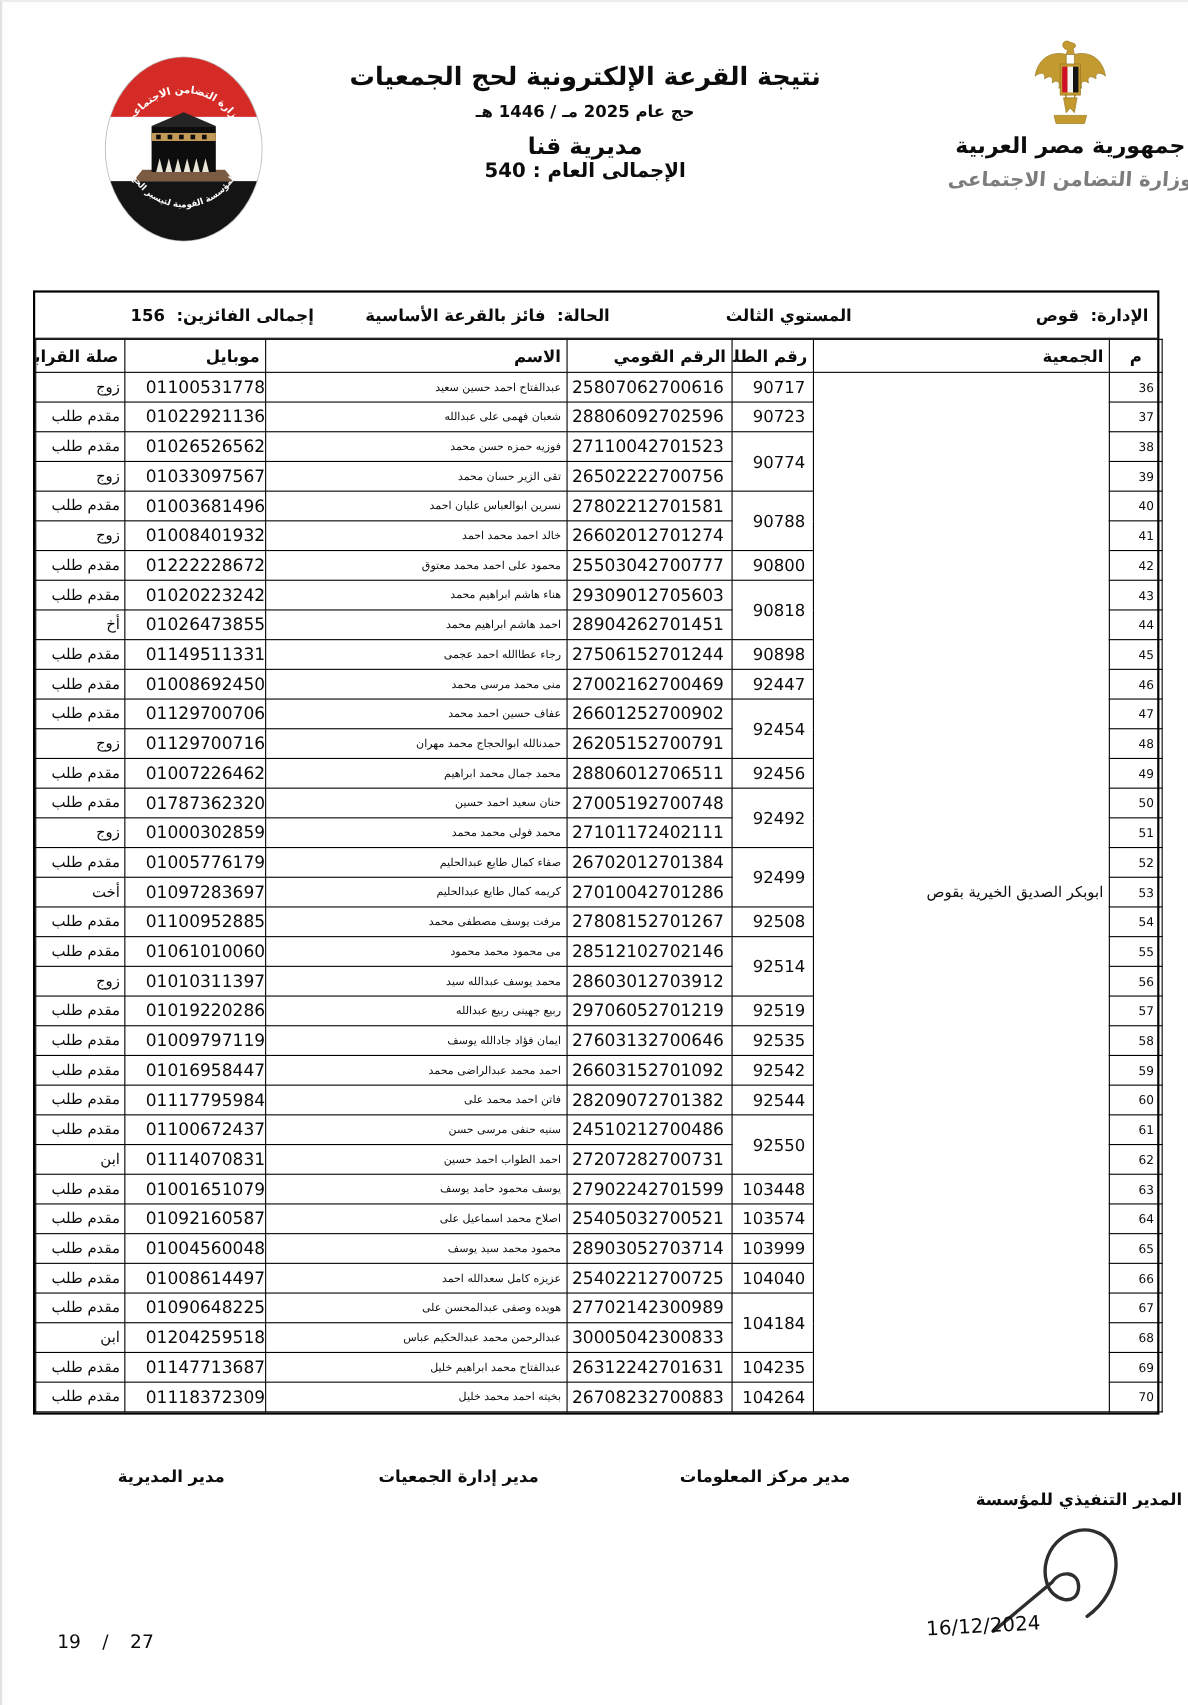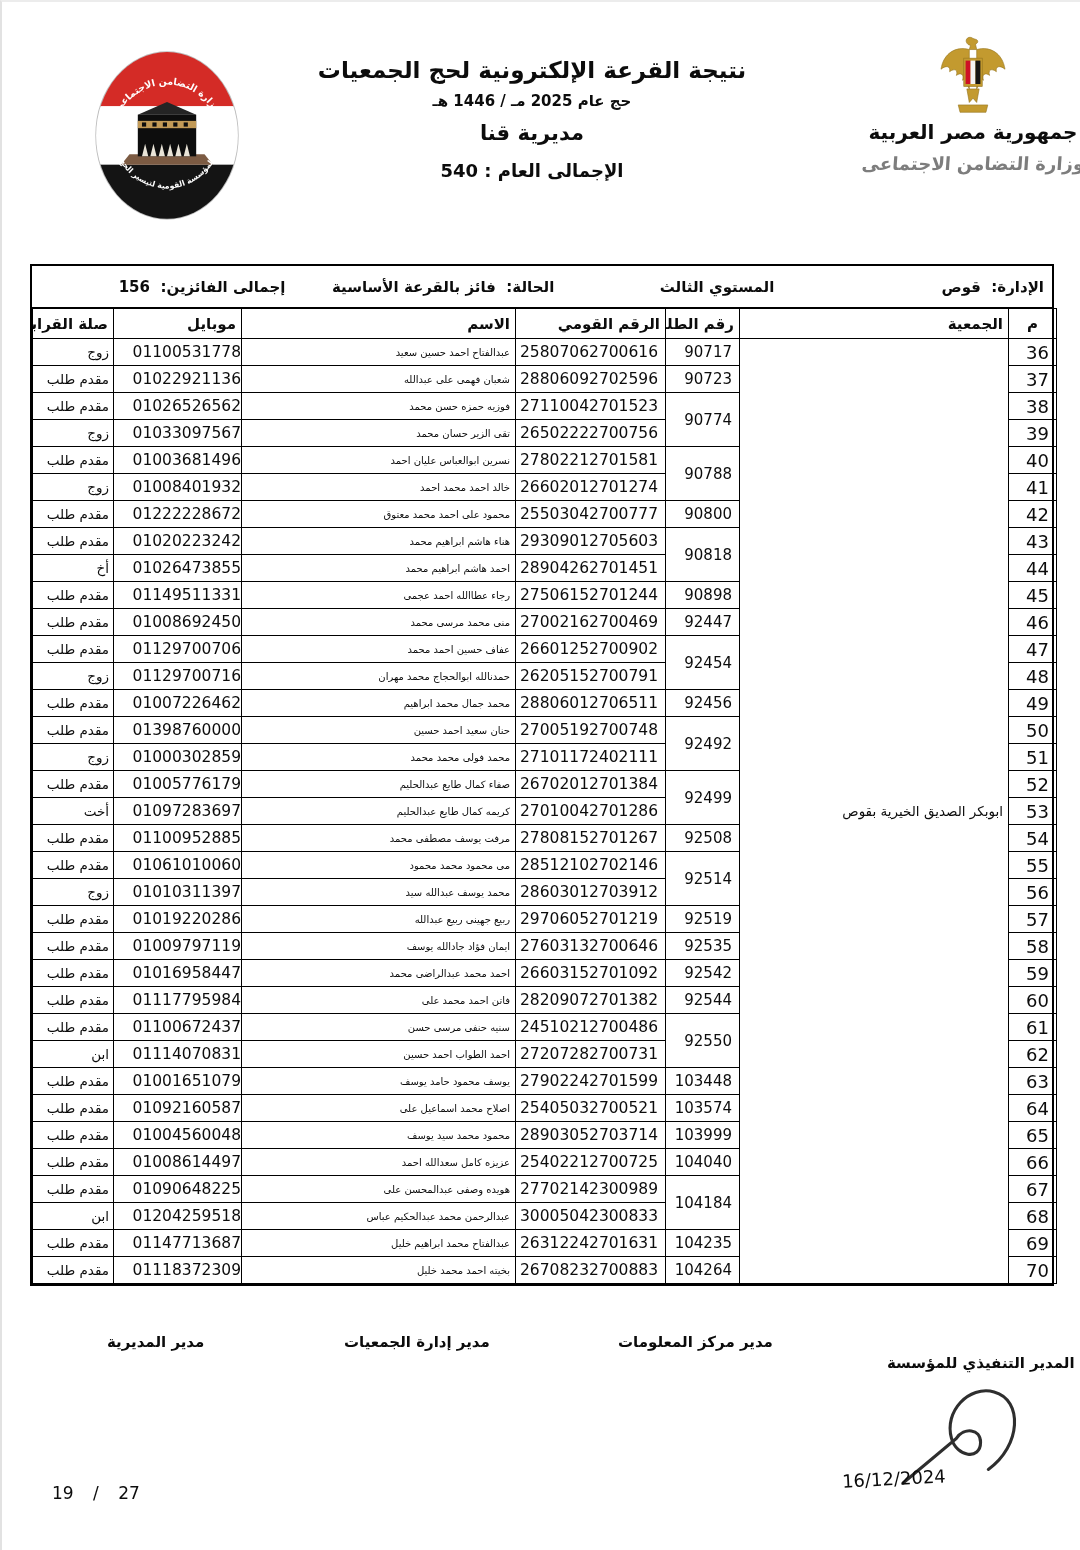--- a/index.html
+++ b/index.html
@@ -8,38 +8,38 @@
     font-family:"DejaVu Sans", sans-serif;color:#0c0c0c;overflow:hidden;
     border-left:2px solid #e2e2e2;border-top:2px solid #ececec;box-sizing:border-box;
   }
   
   .hdr{position:absolute;top:0;left:0;width:100%;height:262px;}
   .badge{position:absolute;left:92px;top:48px;width:146px;height:172px;}
   .title-block{position:absolute;left:280px;top:55px;width:500px;text-align:center;direction:rtl;}
   .t1{font-size:23px;font-weight:bold;}
   .t2{font-size:15px;font-weight:bold;margin-top:9px;}
   .t3{font-size:21px;font-weight:bold;margin-top:11px;}
-  .t4{font-size:18px;font-weight:bold;margin-top:15px;}
+  .t4{font-size:18px;font-weight:bold;}
   .emblem{position:absolute;left:856px;top:34px;width:230px;text-align:center;direction:rtl;}
   .emblem svg{display:block;margin:0 auto;}
   .country{font-size:20px;font-weight:bold;margin-top:4px;letter-spacing:0px;}
   .ministry{font-size:18px;font-weight:bold;color:#7d7d7d;margin-top:9px;transform:skewX(-4deg);}
   
   .table-wrap{position:absolute;left:28px;top:262px;width:1024px;border:2px solid #000;box-sizing:border-box;background:#fff;}
   .info-bar{display:flex;direction:rtl;align-items:center;height:41px;font-weight:bold;font-size:15px;border-bottom:1px solid #000;}
   .ib-admin{width:250px;text-align:right;padding-right:8px;box-sizing:border-box;}
   .ib-level{width:170px;text-align:center;}
   .ib-status{width:300px;text-align:left;}
   .ib-winners{width:260px;text-align:center;}
   table{border-collapse:collapse;table-layout:fixed;width:100%;direction:rtl;}
   th,td{border:1px solid #000;overflow:hidden;white-space:nowrap;box-sizing:border-box;}
   thead th{height:30px;font-size:15px;font-weight:bold;text-align:right;padding:0 5px 0 0;}
   thead th.h-num{text-align:center;padding:0;}
   td{height:27px;padding:0;}
-  td.c-num{direction:ltr;text-align:right;padding-right:7px;font-size:18px;}
+  td.c-num{direction:ltr;text-align:right;padding-right:7px;font-size:11px;}
   td.c-assoc{text-align:right;padding-right:5px;font-size:13.5px;font-weight:normal;}
   td.c-req{direction:ltr;text-align:right;padding-right:7px;font-size:15px;}
   td.c-nid{direction:ltr;text-align:left;padding-left:4px;font-size:15.5px;}
   td.c-name{text-align:right;padding-right:5px;font-size:10px;}
   td.c-mobile{direction:ltr;text-align:right;padding-left:5px;font-size:15.5px;}
   td.c-rel{text-align:right;padding-right:4px;font-size:13.5px;}
   
   .sig{position:absolute;font-weight:bold;font-size:15px;direction:rtl;}
   .sig-dir{left:105px;top:1331px;}
   .sig-assoc{left:342px;top:1331px;}
@@ -270,21 +270,21 @@
           <td class="c-nid">28806012706511</td>
           <td class="c-name">محمد جمال محمد ابراهيم</td>
           <td class="c-mobile">01007226462</td>
           <td class="c-rel">مقدم طلب</td>
         </tr>
         <tr>
           <td class="c-num">50</td>
           <td class="c-req" rowspan="2">92492</td>
           <td class="c-nid">27005192700748</td>
           <td class="c-name">حنان سعيد احمد حسين</td>
-          <td class="c-mobile">01398760000</td>
+          <td class="c-mobile">01787362320</td>
           <td class="c-rel">مقدم طلب</td>
         </tr>
         <tr>
           <td class="c-num">51</td>
           <td class="c-nid">27101172402111</td>
           <td class="c-name">محمد فولى محمد محمد</td>
           <td class="c-mobile">01000302859</td>
           <td class="c-rel">زوج</td>
         </tr>
         <tr>

